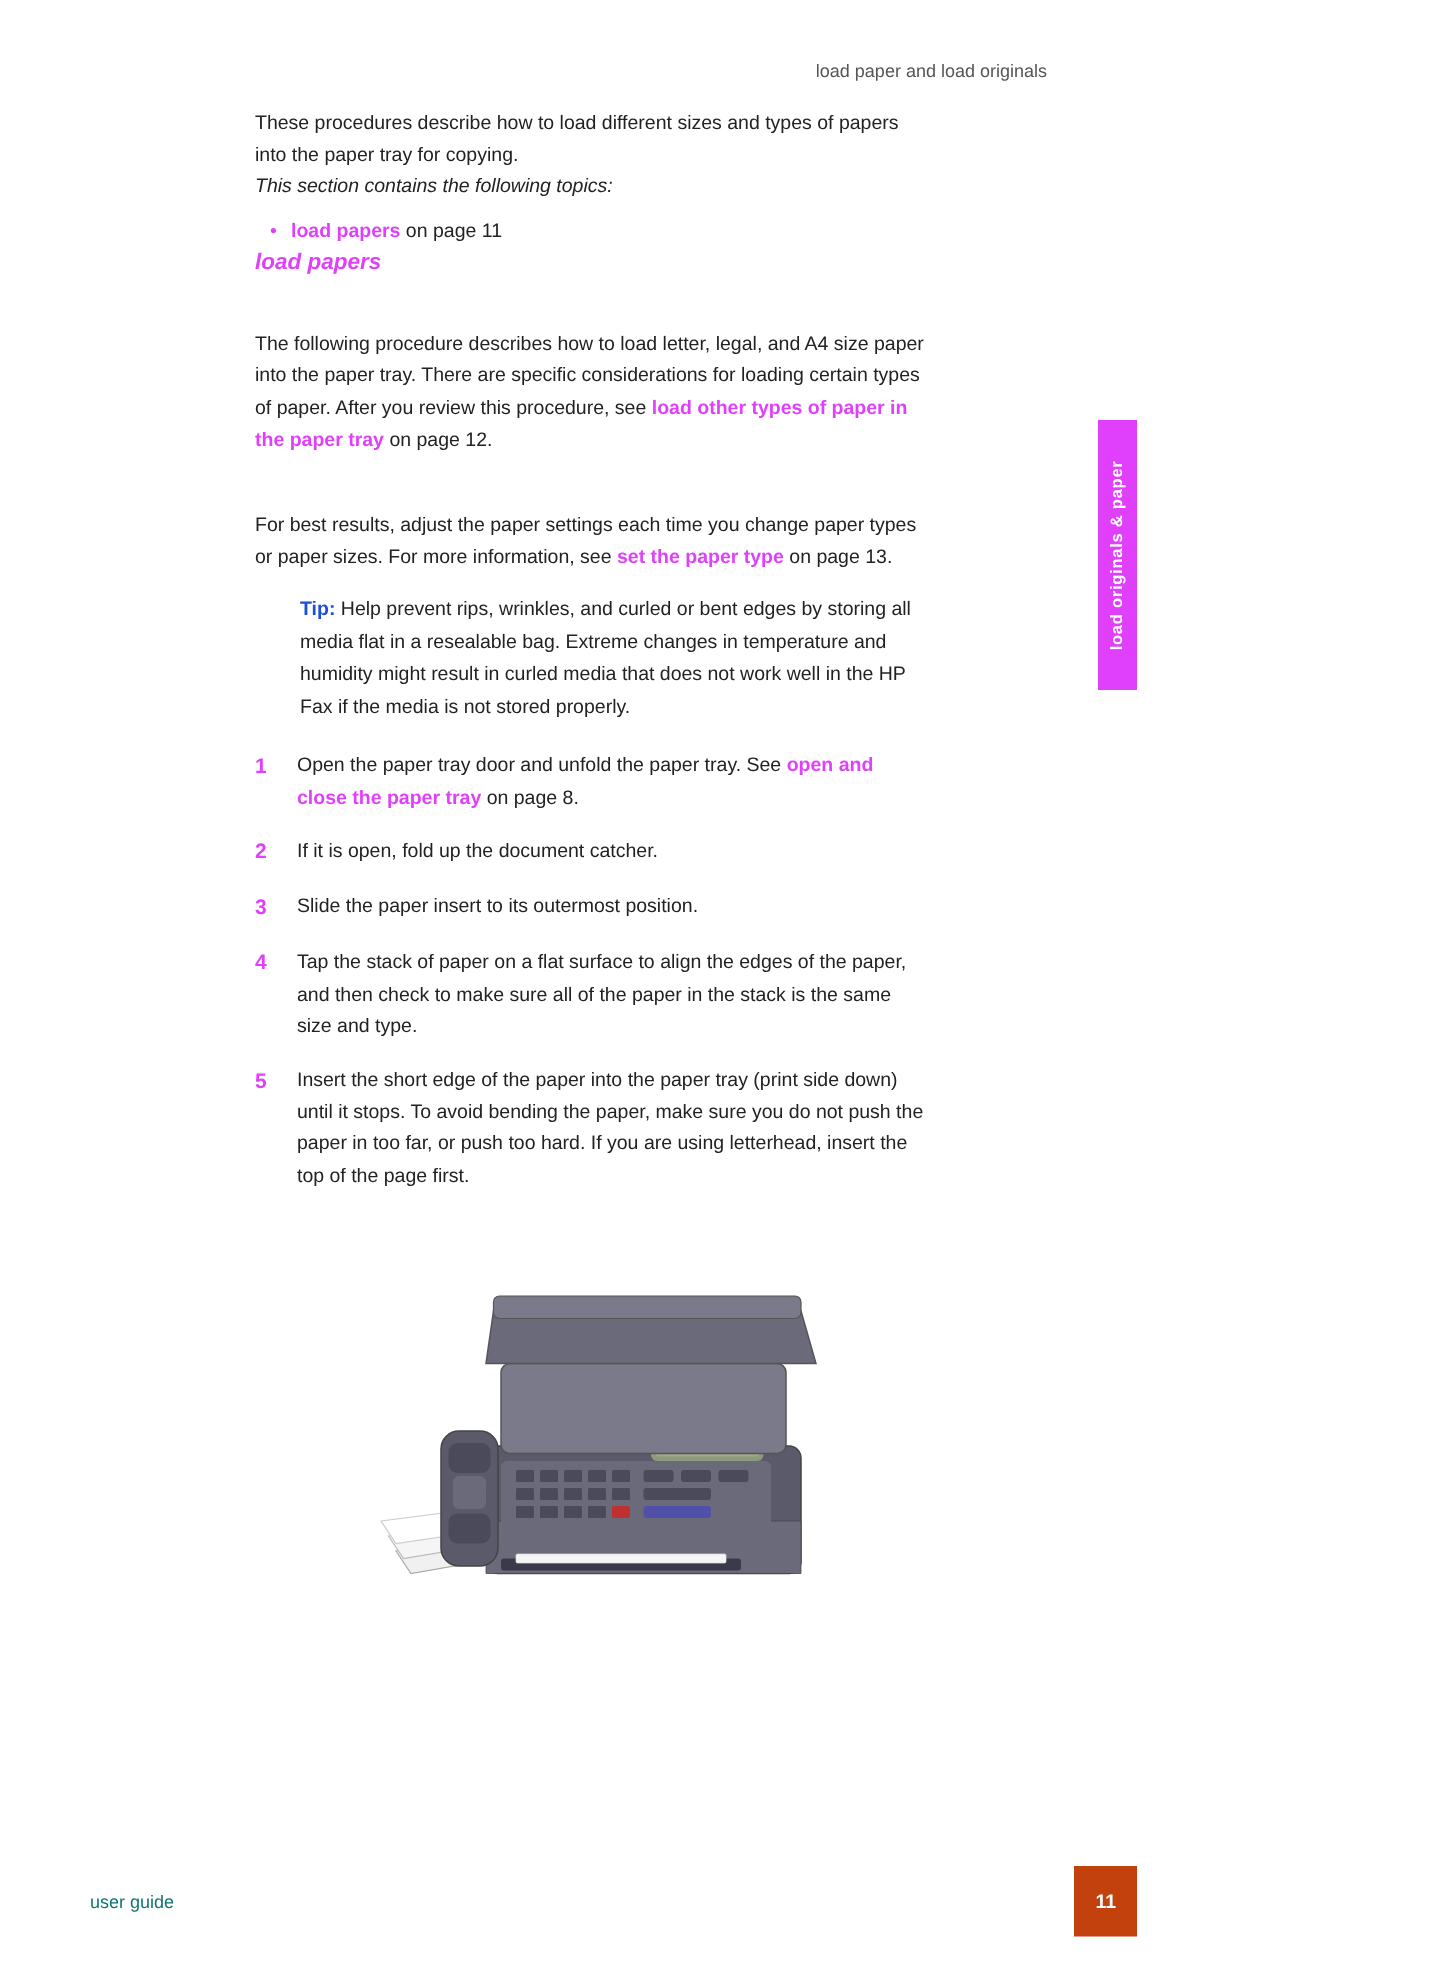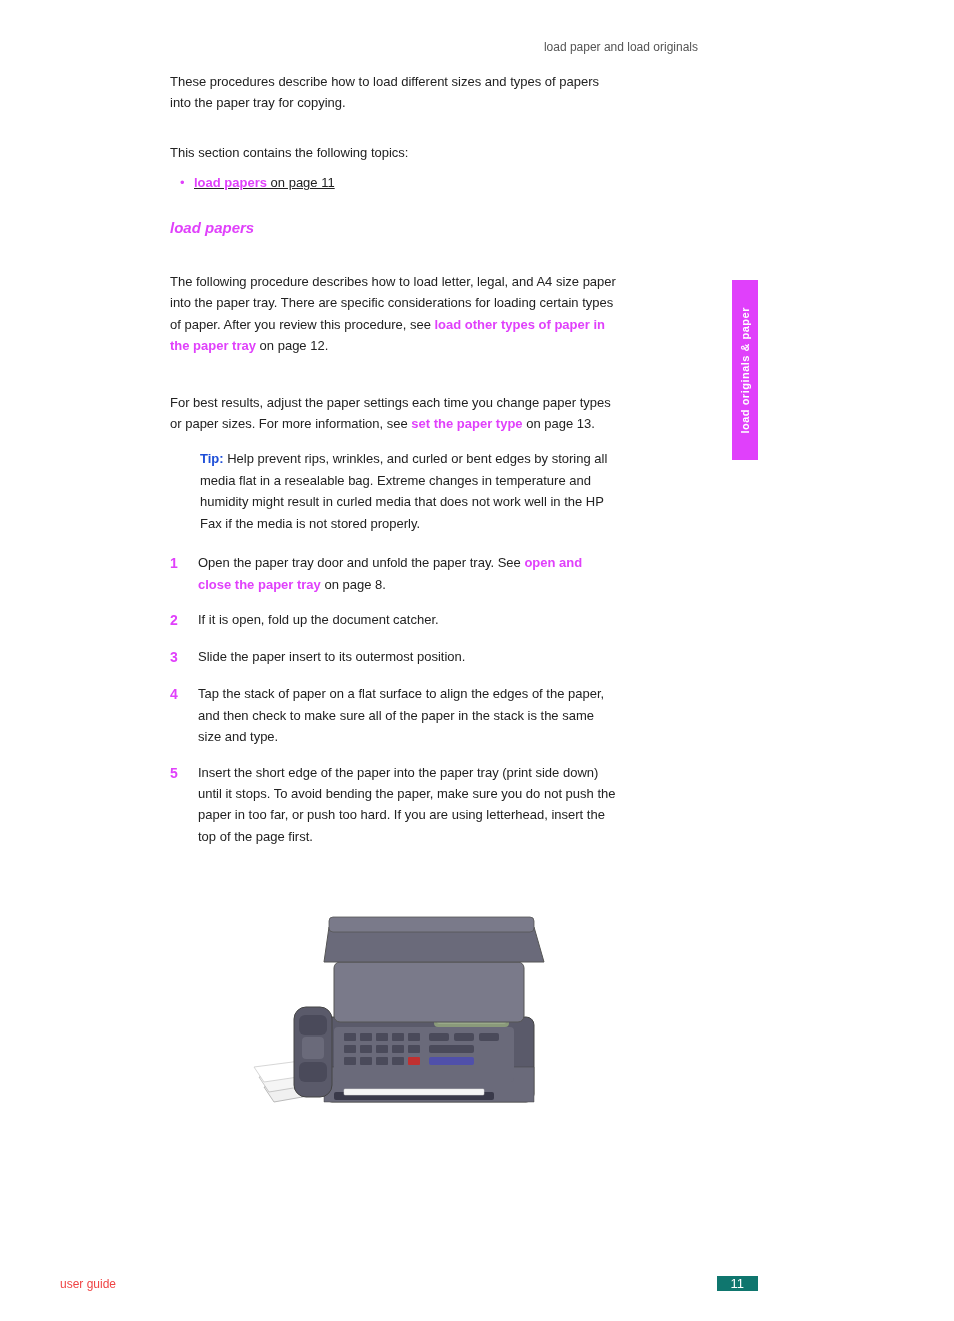--- a/index.html
+++ b/index.html
@@ -41,34 +41,33 @@
 
     
     .content {
       margin-left: 110px;
       margin-right: 80px;
     }
 
     .intro-para {
       font-size: 13px;
       line-height: 1.6;
-      margin-bottom: 29px;
+      margin-bottom: 0;
     }
 
     .topics-label {
       font-size: 13px;
       line-height: 1.6;
       margin-bottom: 8px;
+      font-style: italic;
     }
 
     .topics-list {
       list-style: none;
-      margin-bottom: 24px;
       padding-left: 10px;
-      text-decoration: underline;
     }
 
     .topics-list li {
       font-size: 13px;
       line-height: 1.8;
       position: relative;
       padding-left: 14px;
     }
 
     .topics-list li::before {
@@ -183,29 +182,29 @@
       bottom: 30px;
       left: 60px;
       right: 0;
       display: flex;
       justify-content: space-between;
       align-items: center;
     }
 
     .footer-left {
       font-size: 12px;
-      color: #ef4444;
+      color: #0f766e;
     }
 
     .footer-right {
-      background: #0f766e;
+      background: #c2410c;
       color: white;
       font-size: 13px;
-      font-weight: normal;
-      padding: 0 14px;
+      font-weight: bold;
+      padding: 16px 14px;
       margin-right: 0;
     }
   </style>
 </head>
 <body>
 
 <div class="page">
 
   <div class="page-header">
     <span>load paper and load originals</span>

